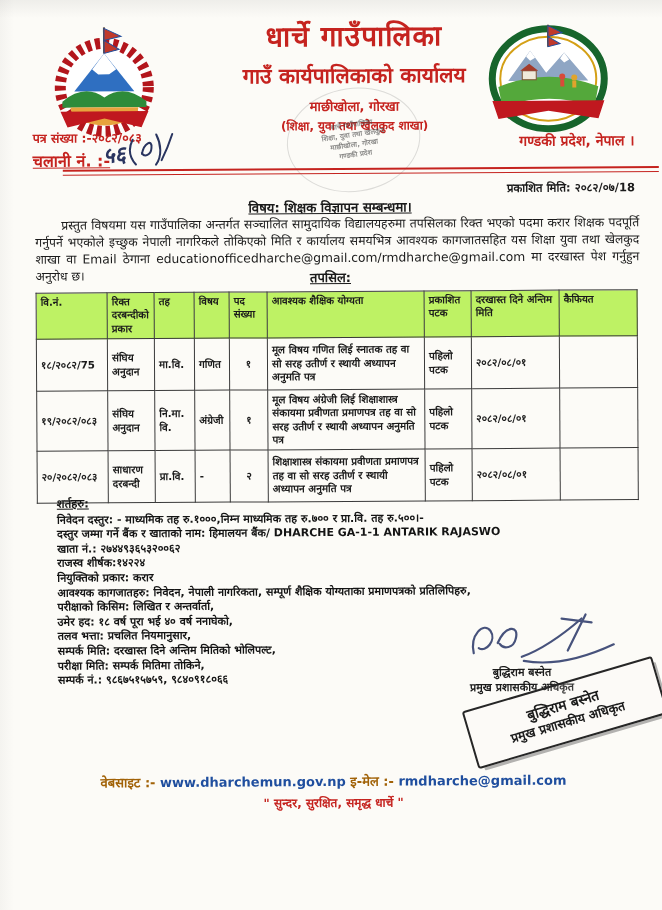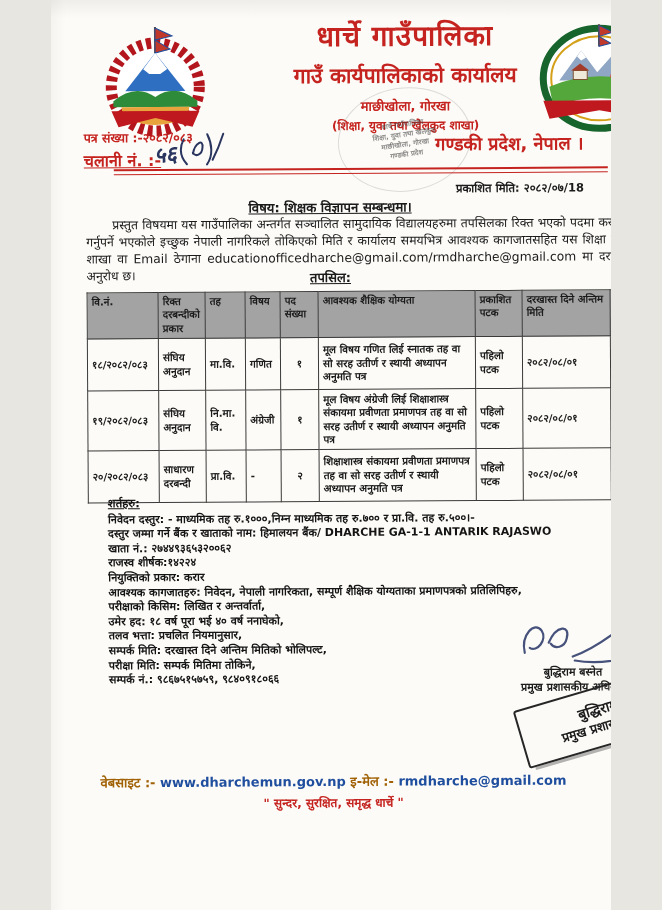--- a/index.html
+++ b/index.html
@@ -1,16 +1,16 @@
 <!DOCTYPE html>
 <html><head>
 <meta charset="utf-8">
 <style>
   html,body{margin:0;padding:0;background:#e8e6e1;}
-  .page{position:relative;width:560px;height:910px;margin:0 auto;background:#fcfbf7;
+  .page{position:relative;width:662px;height:910px;margin:0 auto;background:#fcfbf7;
         overflow:hidden;font-family:"DejaVu Sans","Liberation Sans",sans-serif;color:#1b1b1b;}
   .page::before{content:"";position:absolute;inset:0;
         background:linear-gradient(180deg,rgba(120,120,120,.10),rgba(255,255,255,0) 18px),
                    linear-gradient(90deg,rgba(120,120,120,.06),rgba(255,255,255,0) 14px);pointer-events:none;}
   .tilt{position:absolute;inset:0;transform:rotate(-0.35deg);transform-origin:50% 40%;}
   .head-center{position:absolute;left:168px;top:16px;width:376px;text-align:center;}
   .title1{font-size:28px;font-weight:800;color:#c5231f;letter-spacing:1px;}
   .title2{font-size:21px;font-weight:800;color:#c5231f;margin-top:7px;}
   .addr{font-size:13px;font-weight:700;color:#c5231f;margin-top:8px;}
   .branch{font-size:12px;font-weight:700;color:#c5231f;margin-top:2px;}
@@ -19,35 +19,35 @@
         border:1px solid rgba(110,110,110,.22);transform:rotate(-8deg);
         display:flex;flex-direction:column;justify-content:center;text-align:center;
         color:rgba(66,66,66,.58);pointer-events:none;}
   .round-stamp div{font-size:7px;line-height:10px;font-weight:600;}
 
   .letter-no{position:absolute;left:34px;top:128px;font-size:12.5px;font-weight:800;color:#c5231f;}
   .chalani{position:absolute;left:34px;top:148px;font-size:16px;font-weight:800;color:#c5231f;
         text-decoration:underline;}
   .chalani-hand{position:absolute;left:104px;top:133px;font-size:22px;font-weight:700;font-style:italic;
         color:#2a3560;transform:rotate(-5deg);z-index:3;display:flex;align-items:center;gap:2px;}
-  .province{position:absolute;right:26px;top:132px;font-size:18px;font-weight:800;color:#c5231f;}
+  .province{position:absolute;right:26px;top:132px;font-size:14px;font-weight:800;color:#c5231f;}
   .ruled-line{position:absolute;left:64px;right:2px;top:168px;height:3px;
         border-top:2px solid #c5231f;border-bottom:1px solid #c5231f;}
 
   .published{position:absolute;top:181px;right:26px;font-size:11.5px;font-weight:700;}
   .subject{position:absolute;top:198px;left:0;width:100%;text-align:center;font-size:13.2px;font-weight:800;}
   .subject span{text-decoration:underline;}
   .body-para{position:absolute;top:216px;left:36px;width:604px;font-size:12.3px;line-height:16.9px;
         font-weight:500;text-align:justify;text-indent:26px;}
   .tapasil{position:absolute;top:268px;left:0;width:100%;text-align:center;font-size:13px;font-weight:800;}
   .tapasil span{text-decoration:underline;}
 
   table.vacancy{position:absolute;top:291px;left:36px;width:601px;border-collapse:collapse;table-layout:fixed;}
   table.vacancy th,table.vacancy td{border:1.2px solid #3a3a3a;padding:2px 4px;word-wrap:break-word;}
-  table.vacancy th{background:#a3a3a3;font-size:10.2px;font-weight:700;vertical-align:top;text-align:left;line-height:1.3;}
+  table.vacancy th{background:#bef264;font-size:10.2px;font-weight:700;vertical-align:top;text-align:left;line-height:1.3;}
   table.vacancy td{font-size:10.3px;font-weight:600;vertical-align:middle;line-height:1.3;}
   td.qual{font-size:9.3px;line-height:1.45;vertical-align:top;border-radius:11px;}
   td.va-top{vertical-align:top;}
   td.ctr{text-align:center;}
 
   .terms{position:absolute;top:495px;left:56px;right:30px;font-size:11px;font-weight:600;
         line-height:14.6px;color:#141414;}
   .terms-heading{font-size:11.5px;font-weight:800;text-decoration:underline;margin-bottom:2px;}
 
   .sig-svg{position:absolute;left:462px;top:614px;z-index:2;}
@@ -170,21 +170,21 @@
         <th>विषय</th>
         <th>पद संख्या</th>
         <th>आवश्यक शैक्षिक योग्यता</th>
         <th>प्रकाशित पटक</th>
         <th>दरखास्त दिने अन्तिम मिति</th>
         <th>कैफियत</th>
       </tr>
     </thead>
     <tbody>
       <tr style="height:52px;">
-        <td>१८/२०८२/०८३</td>
+        <td>१८/२०८२/75</td>
         <td class="va-top">संघिय अनुदान</td>
         <td>मा.वि.</td>
         <td>गणित</td>
         <td class="ctr">१</td>
         <td class="qual">मूल विषय गणित लिई स्नातक तह वा सो सरह उतीर्ण र स्थायी अध्यापन अनुमति पत्र</td>
         <td class="va-top">पहिलो पटक</td>
         <td>२०८२/०८/०१</td>
         <td></td>
       </tr>
       <tr style="height:60px;">

